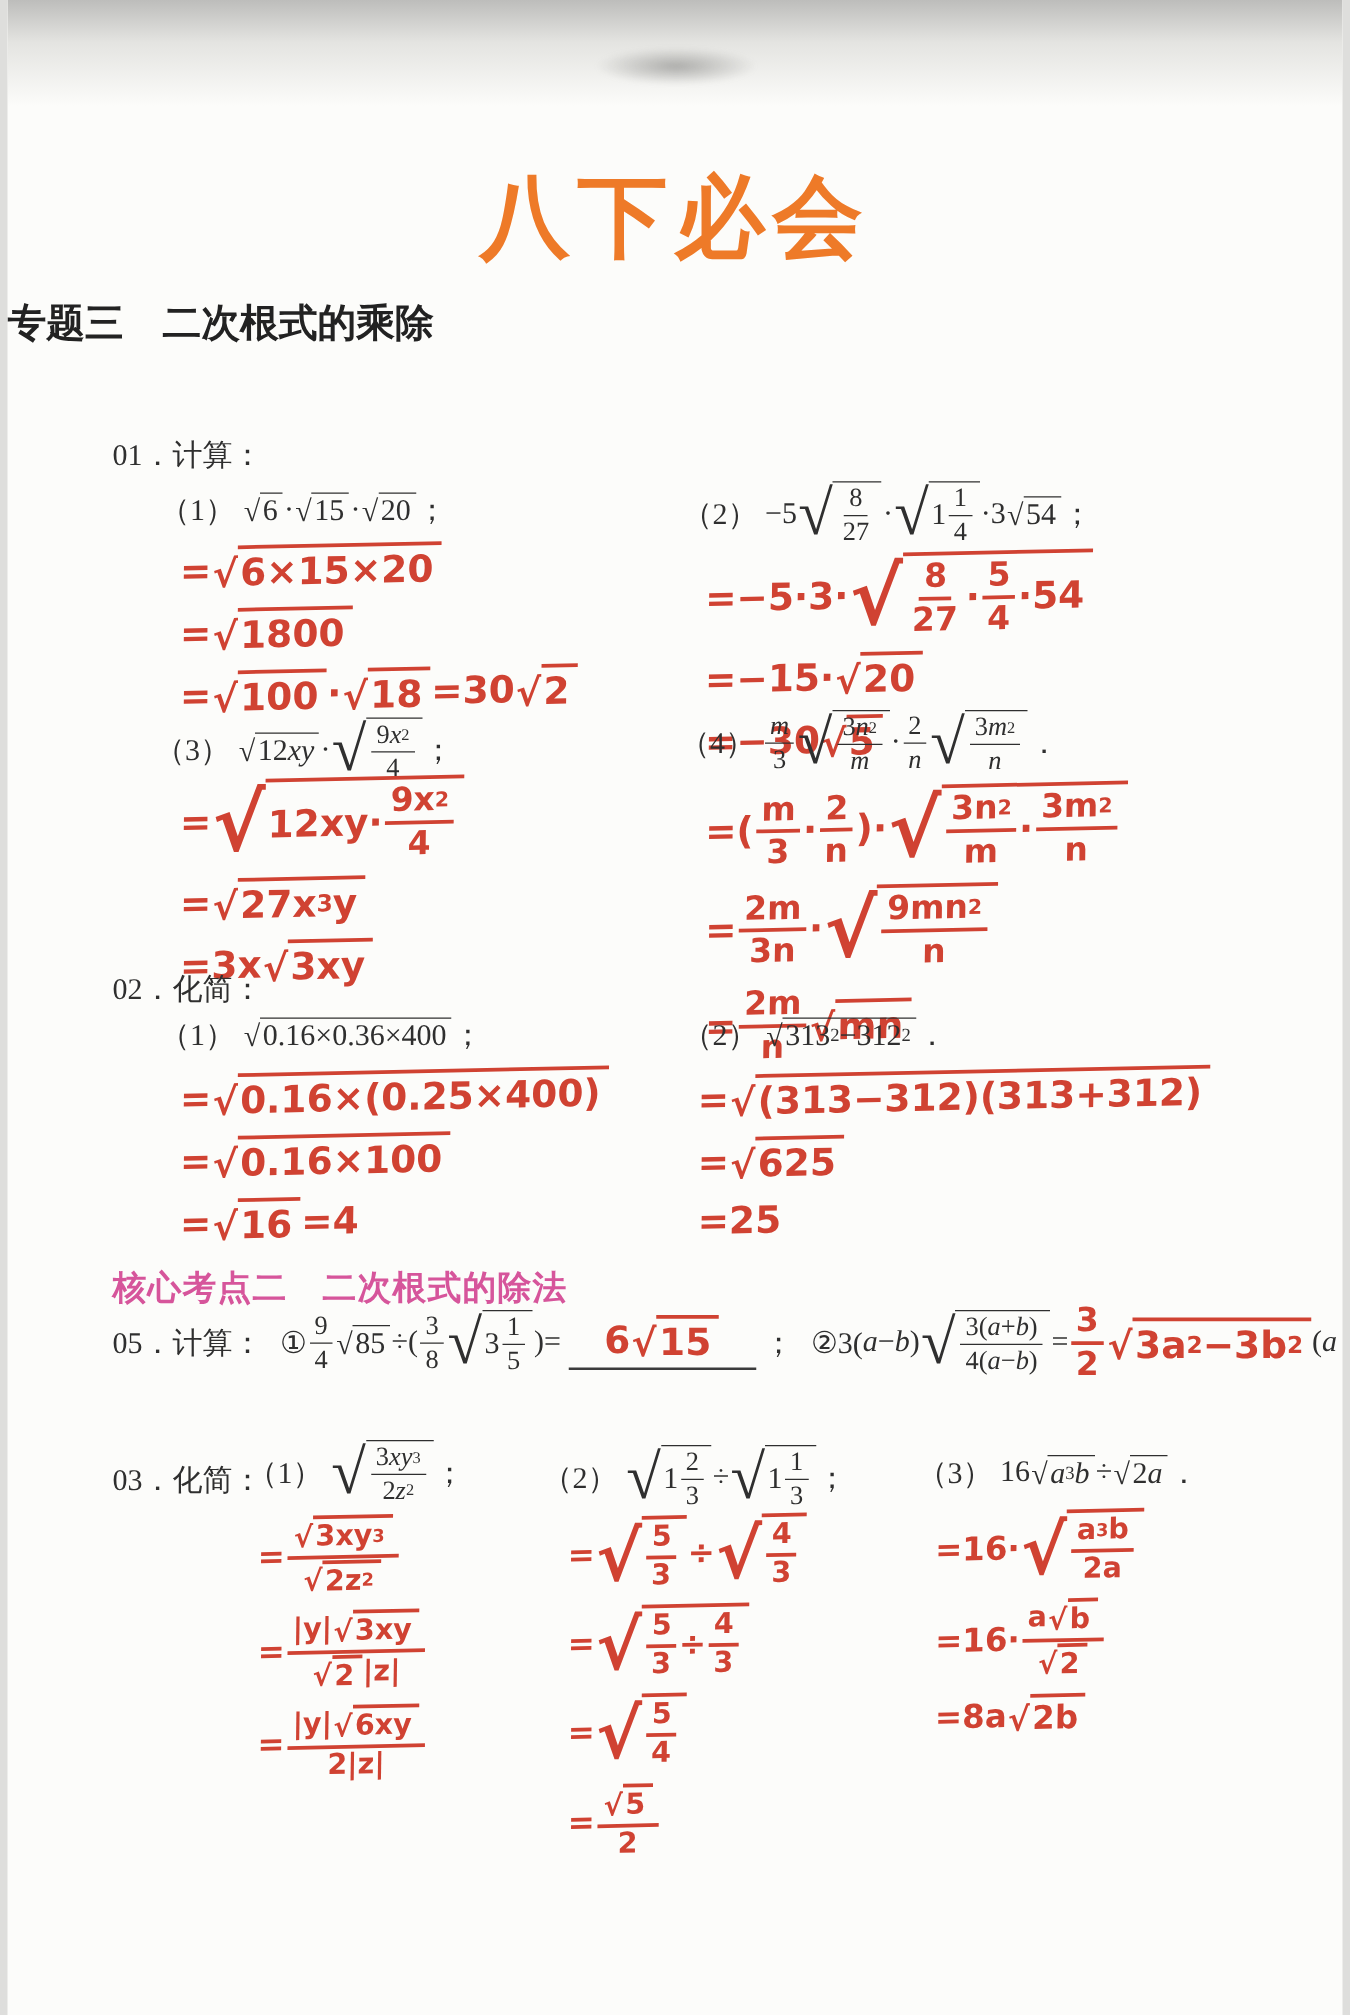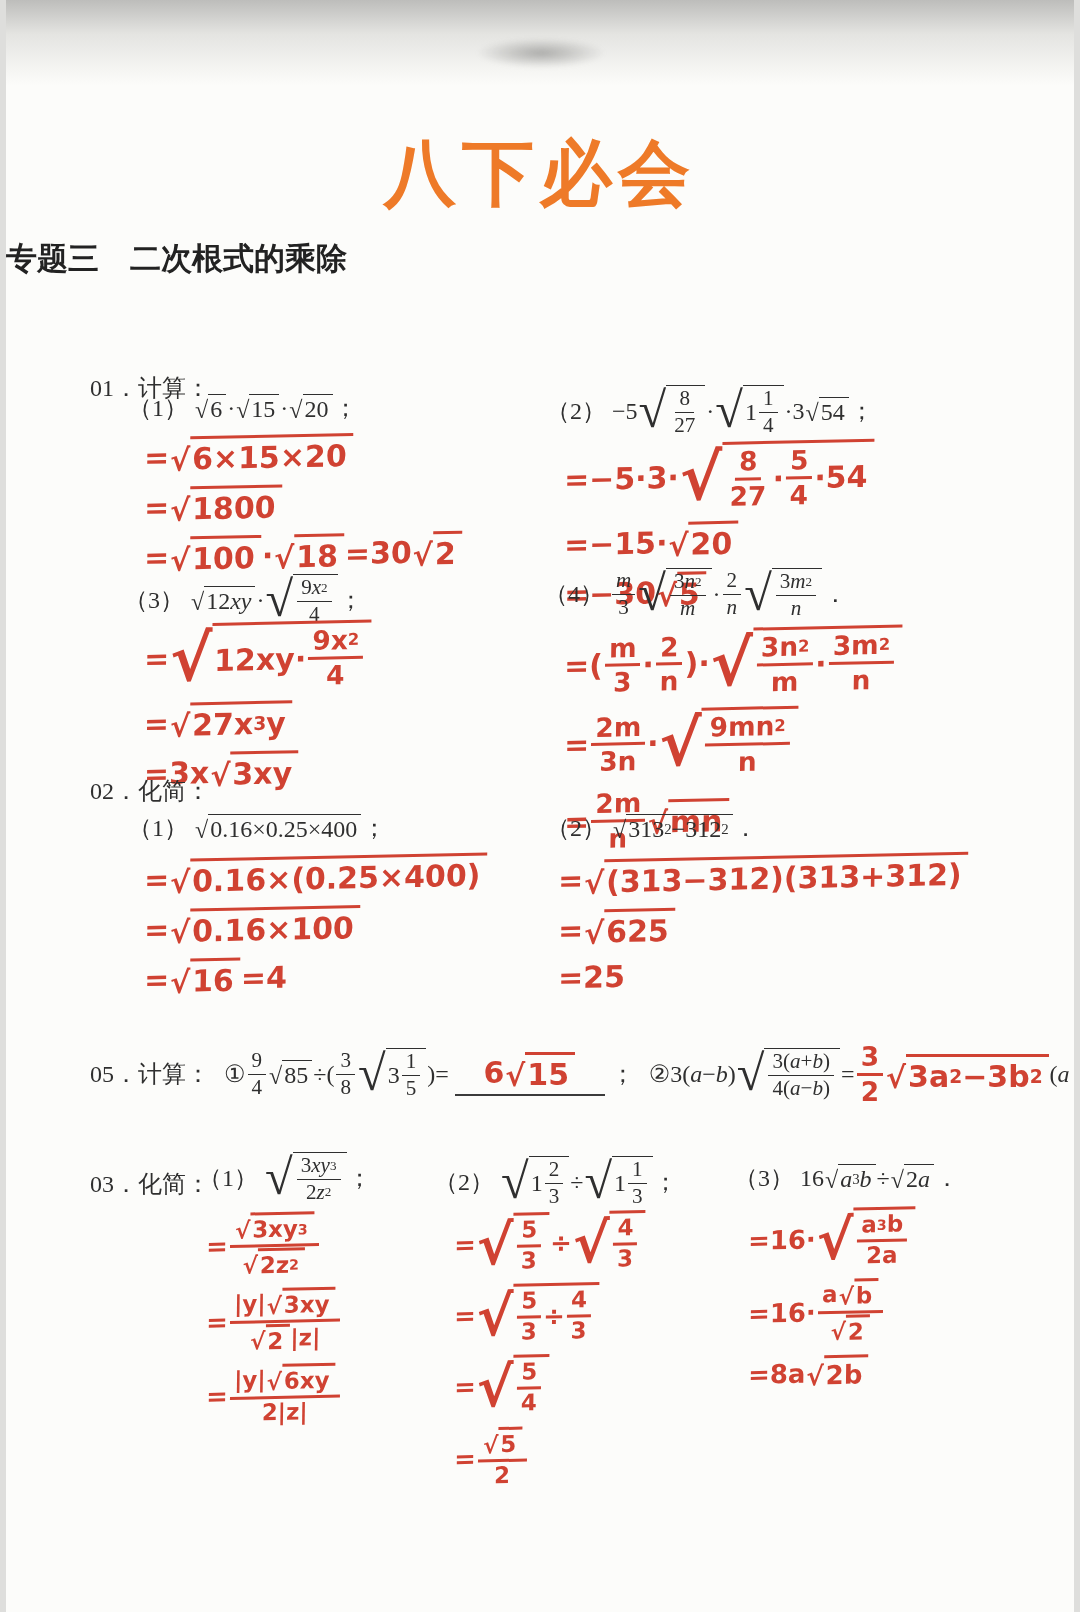--- a/index.html
+++ b/index.html
@@ -88,21 +88,21 @@
 </style>
 </head>
 <body>
 
 <div class="page">
   <div class="smudge"></div>
 
   <h1 class="title">八下必会</h1>
   <h2 class="subtitle">专题三　二次根式的乘除</h2>
 
-  <div class="prob-label" style="left:84px; top:372px">01．计算：</div>
+  <div class="prob-label" style="left:84px; top:348px">01．计算：</div>
 
   <div class="abs expr printedq" style="left:122px; top:392px">
     <span class="qno">（1）</span>
     <span class="expr"><span class="sqrt">
           <span class="rad">√</span>
           <span class="radicand">6</span>
         </span>·<span class="sqrt">
           <span class="rad">√</span>
           <span class="radicand">15</span>
         </span>·<span class="sqrt">
@@ -277,21 +277,21 @@
           <span class="radicand">mn</span>
         </span></div>
     </div>
 
   <div class="prob-label" style="left:84px; top:775px">02．化简：</div>
 
   <div class="abs expr printedq" style="left:122px; top:812px">
     <span class="qno">（1）</span>
     <span class="expr"><span class="sqrt">
           <span class="rad">√</span>
-          <span class="radicand">0.16×0.25×400</span>
+          <span class="radicand">0.16×0.36×400</span>
         </span>；</span>
   </div>
   <div class="abs steps hand" style="left:138px; top:856px">
       <div class="step">=<span class="sqrt">
           <span class="rad">√</span>
           <span class="radicand">0.16×(0.25×400)</span>
         </span></div>
       <div class="step">=<span class="sqrt">
           <span class="rad">√</span>
           <span class="radicand">0.16×100</span>
@@ -314,20 +314,21 @@
           <span class="rad">√</span>
           <span class="radicand">(313−312)(313+312)</span>
         </span></div>
       <div class="step">=<span class="sqrt">
           <span class="rad">√</span>
           <span class="radicand">625</span>
         </span></div>
       <div class="step">=25</div>
     </div>
 
+  <div class="sec-head" style="top:1012px">核心考点二　二次根式的除法</div>
 
   <div class="line03">
     <span>05．计算：</span>
     <span class="gap"></span>
     <span class="expr">①<span class="frac">
           <span class="num">9</span>
           <span class="den">4</span>
         </span><span class="sqrt">
           <span class="rad">√</span>
           <span class="radicand">85</span>

